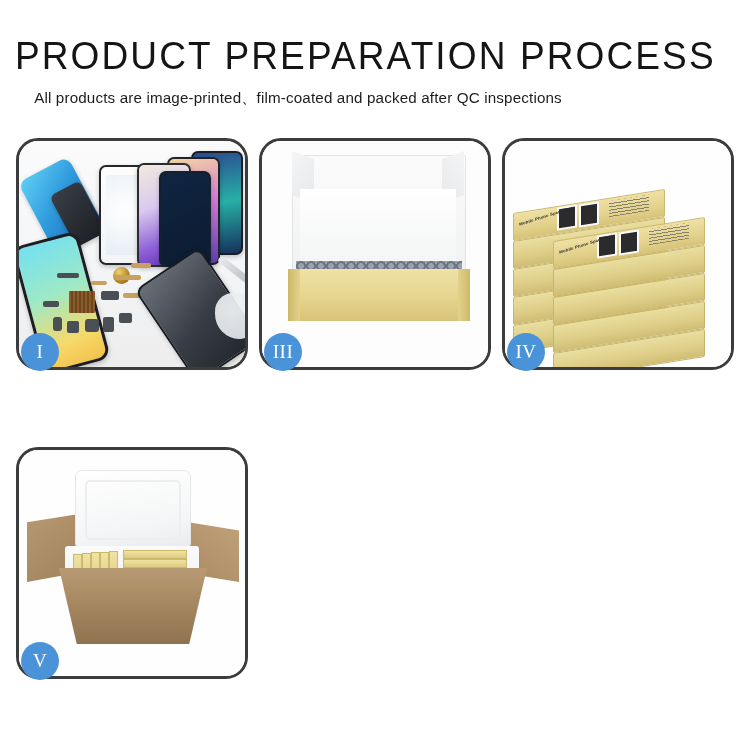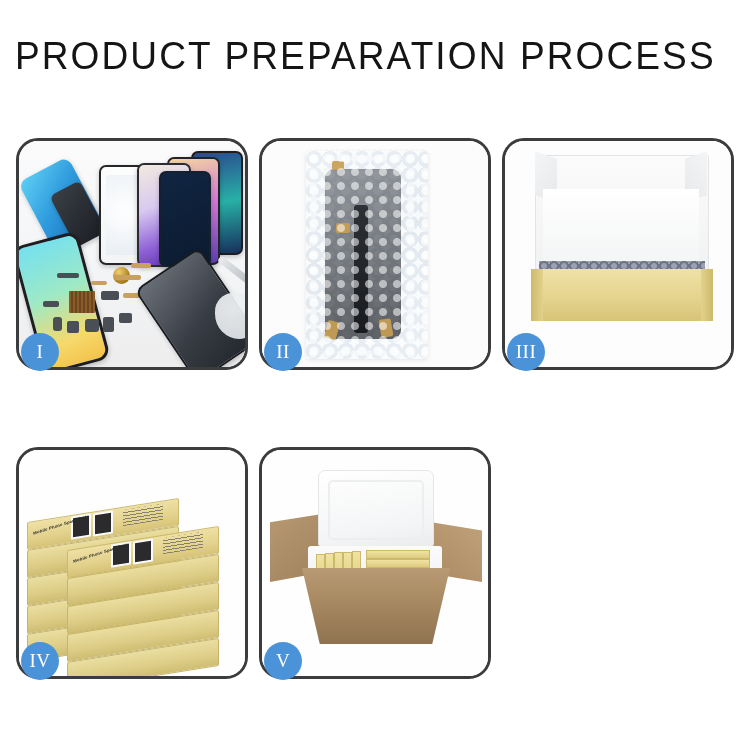--- a/index.html
+++ b/index.html
@@ -217,20 +217,21 @@
     background:#a5875f;transform:rotate(19deg);opacity:.85;}
   .tapeTab{position:absolute;background:#a5875f;opacity:.85;}
 </style>
 </head>
 <body>
 
 <div class="page">
 
   <div class="header">
     <div class="title">PRODUCT PREPARATION PROCESS</div>
+    <div class="subtitle">All products are image-printed、film-coated and packed after QC inspections</div>
   </div>
 
   <div class="grid">
 
     <div class="panel">
       <div class="panel-inner p1">
         <div class="ph adh"></div>
         <div class="ph adh2"></div>
         <div class="ph glass"></div>
         <div class="ph fan4"></div>
@@ -252,33 +253,20 @@
         <div class="flex" style="left:112px;top:122px;width:20px;height:5px;"></div>
         <div class="flex" style="left:104px;top:152px;width:24px;height:5px;"></div>
         <div class="flex" style="left:72px;top:140px;width:16px;height:4px;"></div>
         <div class="ph chassis"></div>
         <div class="tool"></div>
         <div class="hand"></div>
       </div>
       <div class="badge">I</div>
     </div>
 
-    <div class="panel">
-      <div class="panel-inner p2">
-        <div class="bag"></div>
-        <div class="bagpart"></div>
-        <div class="bagstrip"></div>
-        <div class="tape" style="left:70px;top:20px;width:12px;height:9px;"></div>
-        <div class="tape" style="left:74px;top:82px;width:14px;height:10px;"></div>
-        <div class="tape" style="left:64px;top:180px;width:12px;height:18px;transform:rotate(14deg);"></div>
-        <div class="tape" style="left:118px;top:178px;width:12px;height:18px;transform:rotate(-10deg);"></div>
-        <div class="bubbleoverlay"></div>
-      </div>
-      <div class="badge">II</div>
-    </div>
 
     <div class="panel">
       <div class="panel-inner p3">
         <div class="lid"></div>
         <div class="lidflapL"></div>
         <div class="lidflapR"></div>
         <div class="foam"></div>
         <div class="traytop"></div>
         <div class="boxtray"></div>
         <div class="trayedgeL"></div>

